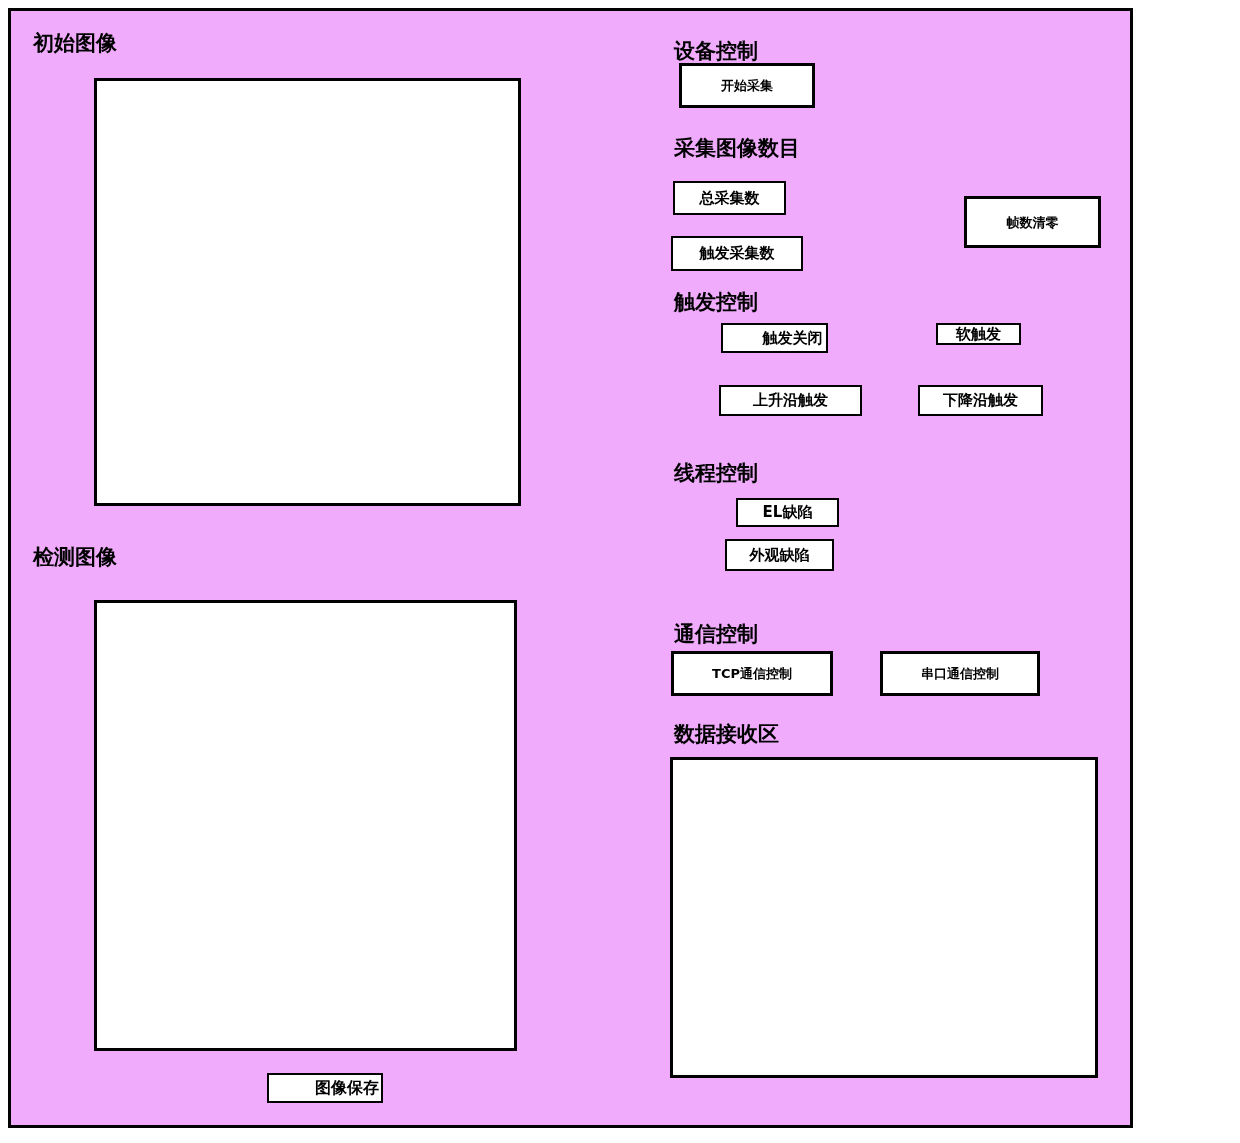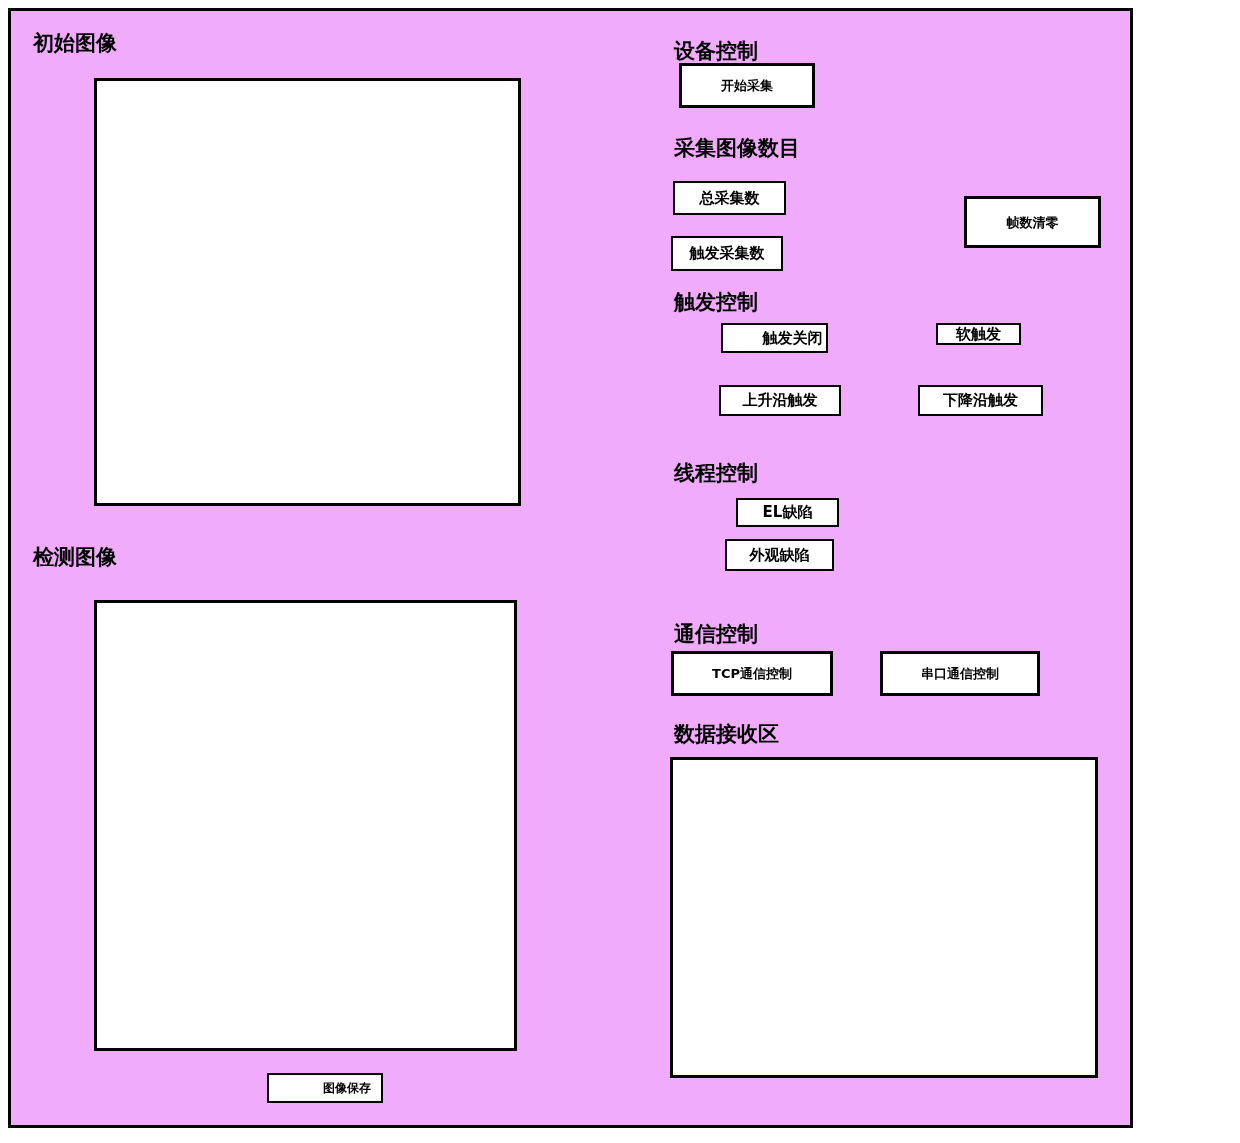--- a/index.html
+++ b/index.html
@@ -59,21 +59,21 @@
     white-space: nowrap;
     cursor: pointer;
     letter-spacing: 0px;
   }
   .btn.thin {
     border-width: 2px;
     font-size: 15px;
   }
   .btn.small {
     border-width: 2px;
-    font-size: 12px;
+    font-size: 16px;
     padding-left: 44px;
   }
 
   
   #label-initial-image { left: 22px;  top: 22px; }
   #initial-image-canvas {
     left: 83px;
     top: 67px;
     width: 427px;
     height: 428px;
@@ -101,35 +101,35 @@
   }
   #btn-stop-capture {
     left: 868px;  top: 52px;  width: 136px;  height: 45px;
   }
 
   #label-capture-count   { left: 663px;  top: 127px; }
   #btn-total-count {
     left: 662px;  top: 170px;  width: 113px;  height: 34px;
   }
   #btn-trigger-count {
-    left: 660px;  top: 225px;  width: 112px;  height: 35px;
+    left: 660px;  top: 225px;  width: 132px;  height: 35px;
   }
   #btn-frame-reset {
     left: 913px;  top: 185px;  width: 137px;  height: 52px; margin-left: 40px;
   }
 
   #label-trigger-control { left: 663px;  top: 281px; }
   #btn-trigger-off {
     left: 710px;  top: 312px;  width: 107px;  height: 30px; padding-left: 36px;
   }
   #btn-soft-trigger {
     left: 925px;  top: 312px;  width: 85px;   height: 22px;
   }
   #btn-rising-edge {
-    left: 708px;  top: 374px;  width: 122px;  height: 31px;
+    left: 708px;  top: 374px;  width: 143px;  height: 31px;
   }
   #btn-falling-edge {
     left: 907px;  top: 374px;  width: 125px;  height: 31px;
   }
 
   #label-thread-control  { left: 663px;  top: 452px; }
   #btn-el-defect {
     left: 725px;  top: 487px;  width: 103px;   height: 29px;
   }
   #btn-appearance-defect {

